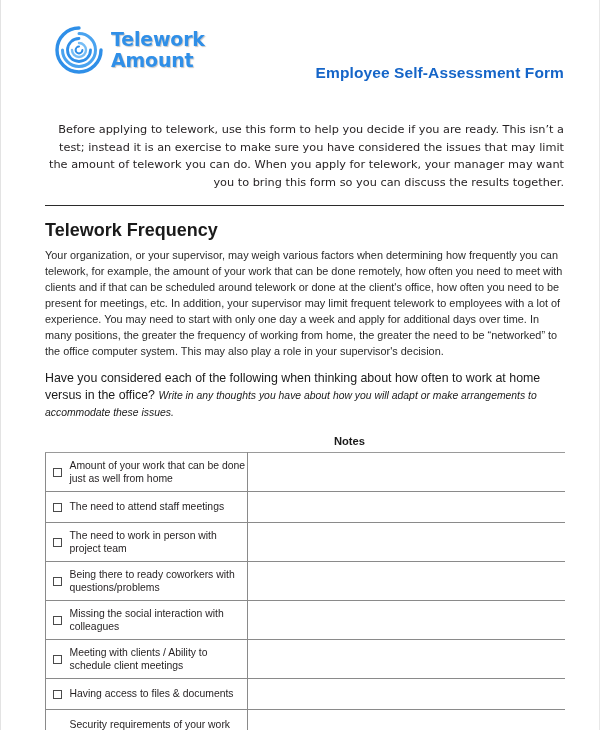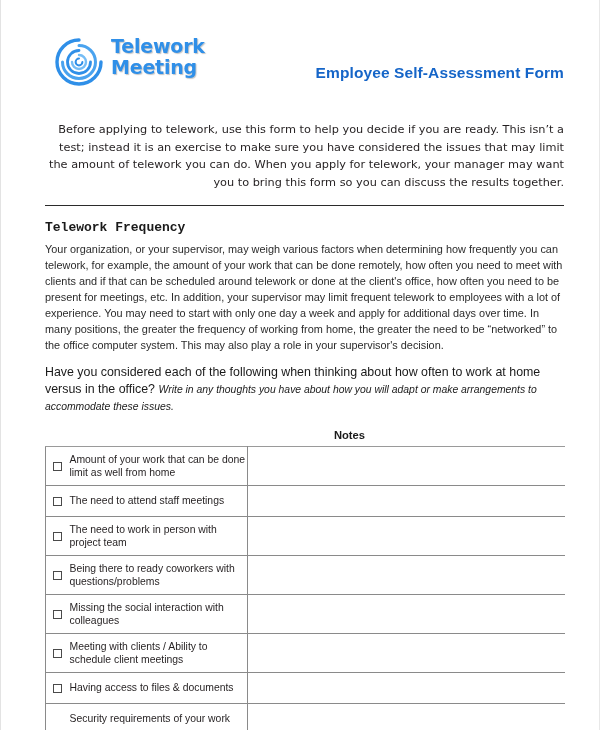--- a/index.html
+++ b/index.html
@@ -22,22 +22,22 @@
     left: 44px; top: 0; width: 519px;
   }
 
   
   .header {
     position: relative;
     height: 82px;
     margin-top: 24px;
   }
   .logo-wrap {
-    position: absolute; left: 8px; top: 12px;
-    display: flex; 
+    position: absolute; left: 8px; top: 0;
+    display: flex; align-items: center;
   }
   .logo-mark { width: 52px; height: 52px; flex: 0 0 52px; }
   .logo-text {
     margin-left: 6px;
     font-family: "DejaVu Sans", sans-serif;
     font-weight: bold;
     font-size: 19px;
     line-height: 21px;
     color: #2f8fe8;
     letter-spacing: -0.2px;
@@ -60,25 +60,24 @@
     color: #231f20;
     margin-top: 15px;
     text-align: right;
   }
   hr.rule {
     border: none;
     border-top: 1.3px solid #2b2b2b;
     margin: 14px 0 0 0;
   }
   h2.section-title {
-    font-size: 13px;
+    font-size: 18px;
     font-weight: bold;
     color: #1a1a1a;
     margin: 14px 0 6px 0;
-    font-family: Liberation Mono, monospace;
   }
   .section-body {
     font-size: 10.9px;
     line-height: 16px;
     color: #2b2b2b;
     margin: 0;
   }
   .question {
     font-size: 12.4px;
     line-height: 16.2px;
@@ -152,21 +151,21 @@
               <path d="M26 4 A22 22 0 1 0 48 26" stroke="#2f8fe8" stroke-width="3.4"></path>
               <path d="M26 9.5 A16.5 16.5 0 1 1 9.5 26" stroke="#4aa3ef" stroke-width="3.0"></path>
               <path d="M26 14.5 A11.5 11.5 0 1 0 37.5 26" stroke="#2f8fe8" stroke-width="2.8"></path>
               <path d="M26 19 A7 7 0 1 1 19 26" stroke="#76bdf5" stroke-width="2.4"></path>
               <path d="M26 22.6 A3.4 3.4 0 1 0 29.4 26" stroke="#2f8fe8" stroke-width="2.0"></path>
             </g>
           </svg>
         </span>
         <span class="logo-text">
           <span>Telework</span><br>
-          <span>Meeting</span>
+          <span>Amount</span>
         </span>
       </div>
 
       <div class="form-title">Employee Self-Assessment Form</div>
     </div>
 
     <p class="intro">Before applying to telework, use this form to help you decide if you are ready.  This isn’t a test; instead it is an exercise to make sure you have considered the issues that may limit the amount of telework you can do.  When you apply for telework, your manager may want you to bring this form so you can discuss the results together.</p>
 
     <hr class="rule">
 
@@ -177,21 +176,21 @@
       <span>Have you considered each of the following when thinking about how often to work at home versus in the office?</span>
       <span class="hint">Write in any thoughts you have about how you will adapt or make arrangements to accommodate these issues.</span>
     </p>
 
     <div class="notes-head">Notes</div>
 
     <table class="matrix">
       <tbody>
           <tr class="tall">
             <td class="cb"><span class="box"></span></td>
-            <td class="lbl">Amount of your work that can be done limit as well from home</td>
+            <td class="lbl">Amount of your work that can be done just as well from home</td>
             <td class="note"></td>
           </tr>
           <tr>
             <td class="cb"><span class="box"></span></td>
             <td class="lbl">The need to attend staff meetings</td>
             <td class="note"></td>
           </tr>
           <tr class="tall">
             <td class="cb"><span class="box"></span></td>
             <td class="lbl">The need to work in person with project team</td>

